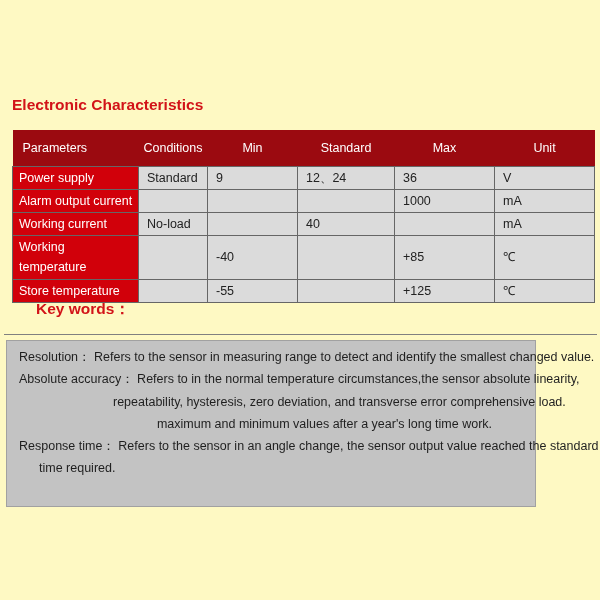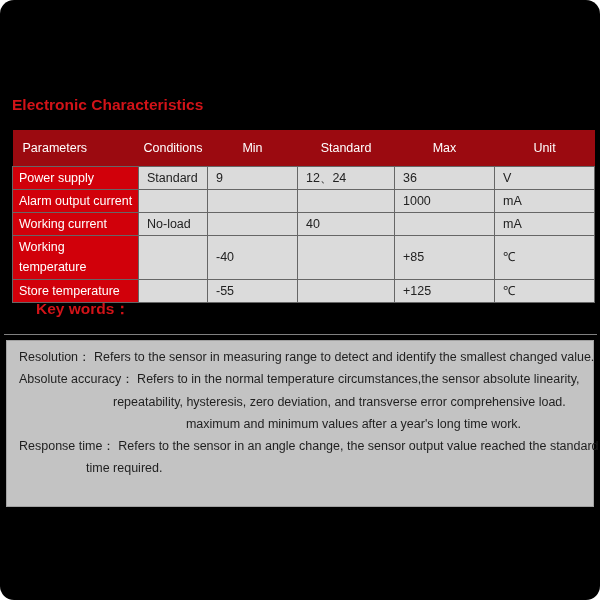--- a/index.html
+++ b/index.html
@@ -1,19 +1,19 @@
 <!DOCTYPE html>
 <html><head>
 <meta charset="utf-8">
 <style>
   * { margin:0; padding:0; box-sizing:border-box; }
   html,body { background:#ffffff; }
   .page {
-    position:relative; width:600px; height:600px; background:#000000;
-    font-family:"Liberation Sans", sans-serif; color:#222; overflow:hidden;border-radius:14px;
+    position:relative; width:600px; height:600px; background:#fef9c3;
+    font-family:"Liberation Sans", sans-serif; color:#222; overflow:hidden;
   }
   .sec-title {
     position:absolute; left:12px; font-size:15.5px; font-weight:700;
     color:#d21318; letter-spacing:0;
   }
   #title-electronic { top:96px; }
   #title-keywords  { top:299px;margin-left:24px; }
 
   
   table.spec {
@@ -35,29 +35,29 @@
     background:#d1000a; color:#ffffff; padding-right:4px;padding-left:6px;
   }
   tr.tall td { height:44px; }
 
   
   .kw-underline {
     position:absolute; left:4px; top:334px; width:593px; height:1px;
     background:#808080;
   }
   .kw-box {
-    position:absolute; left:6px; top:340px; width:588px; height:167px;
+    position:absolute; left:6px; top:340px; width:530px; height:167px;
     background:#c3c3c3; border:1px solid #a1a1a1;
     font-size:12.5px; color:#1f1f1f; padding-top:5px;
   }
   .kw-line { line-height:22.3px; white-space:nowrap; }
   .ind-first { padding-left:12px; }
   .ind-a { padding-left:106px; }
   .ind-b { padding-left:107px;text-align:center; }
-  .ind-c { padding-left:79px; }
+  .ind-c { padding-left:32px; }
 </style>
 </head>
 <body>
 
 <div class="page">
 
   <div class="sec-title" id="title-electronic">Electronic Characteristics</div>
 
   <table class="spec">
     <colgroup>

